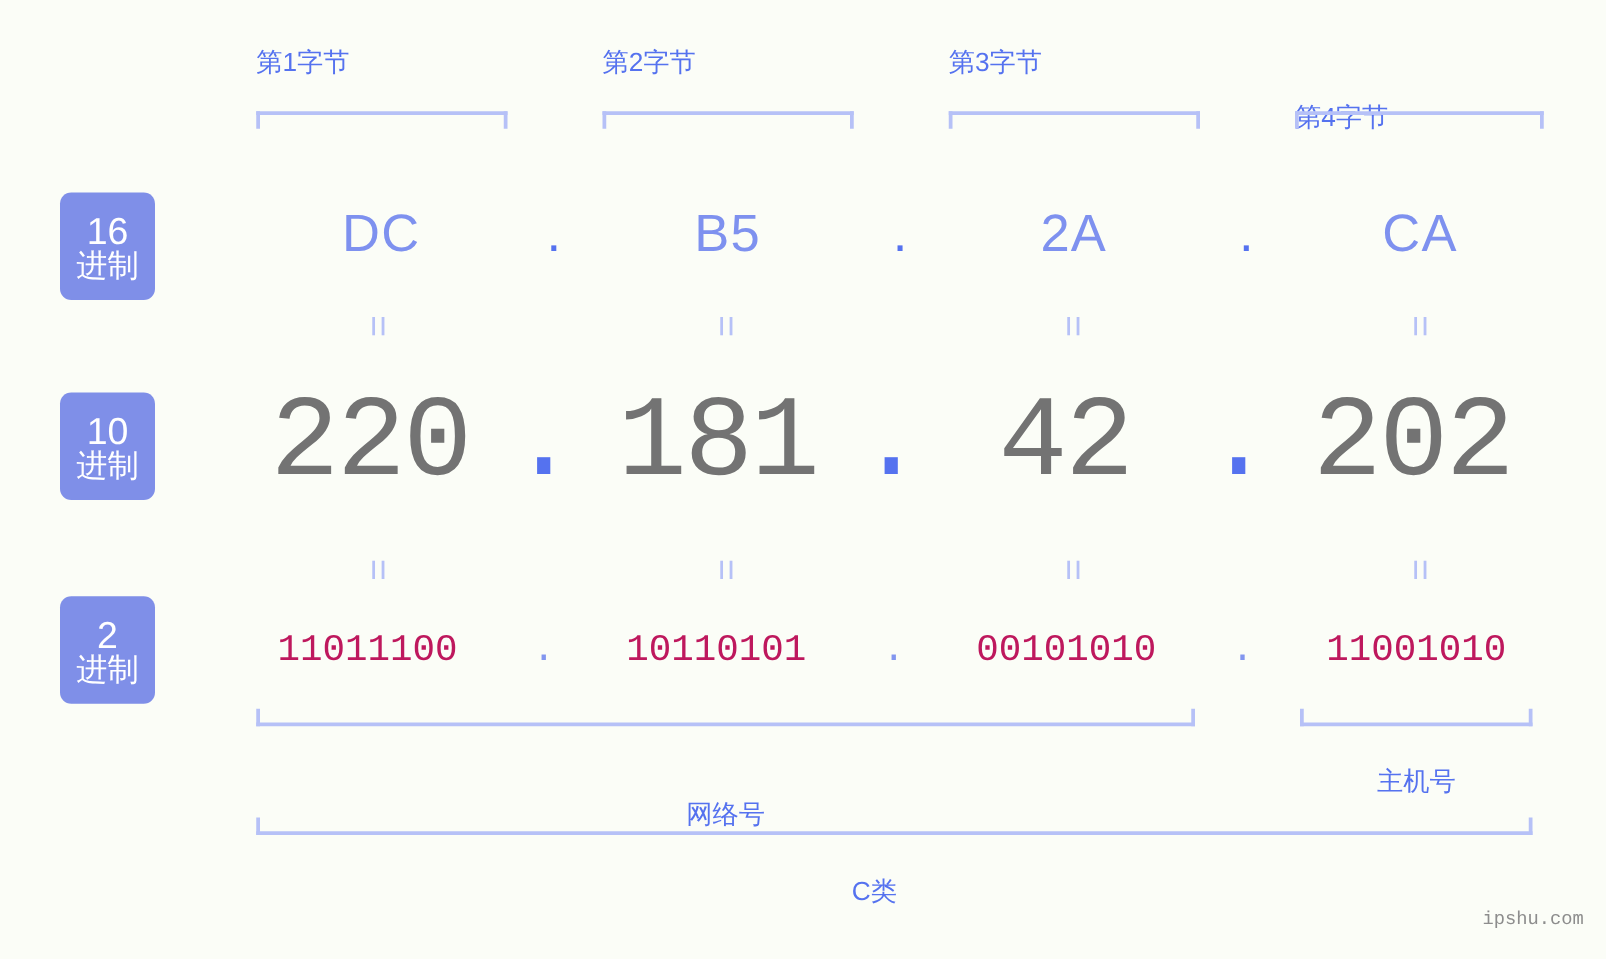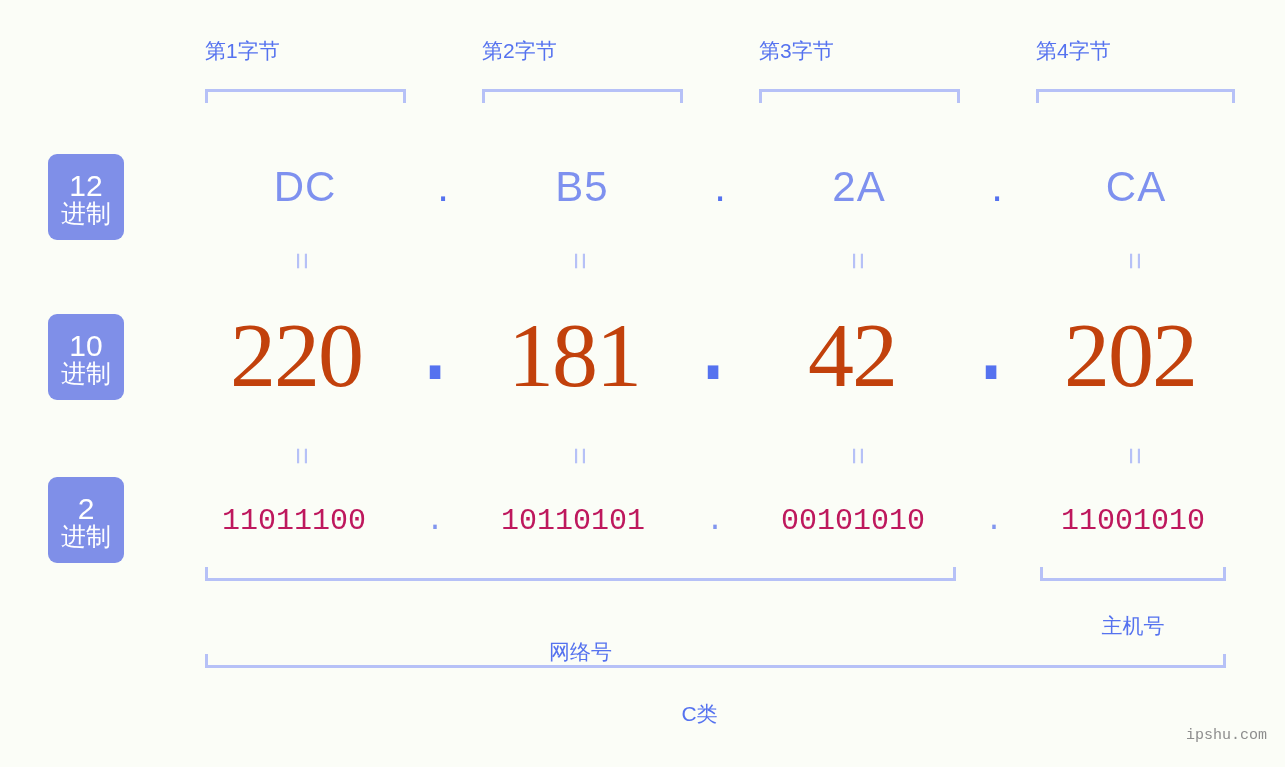--- a/index.html
+++ b/index.html
@@ -104,22 +104,22 @@
     font-size: 42px;
     line-height: 62px;
     color: #5572ef;
     font-family: "Liberation Sans", sans-serif;
   }
 
   .dec-row .cell {
     top: 300px;
     font-size: 92px;
     line-height: 110px;
-    color: #c2410c;
-    font-family: Liberation Serif, serif;
+    color: #737373;
+    font-family: Liberation Mono, monospace;
     letter-spacing: -2px;
   }
   .dec-row .dotsep {
     top: 300px;
     width: 78px;
     font-size: 92px;
     line-height: 110px;
     color: #5572ef;
     font-family: "Liberation Mono", monospace;
   }
@@ -184,31 +184,31 @@
 
   <div class="byte-label" style="left:205px;">
     <span>第1字节</span>
   </div>
   <div class="byte-label" style="left:482px;">
     <span>第2字节</span>
   </div>
   <div class="byte-label" style="left:759px;">
     <span>第3字节</span>
   </div>
-  <div class="byte-label" style="left:1036px;">
+  <div class="byte-label" style="left:1036px;margin-top:44px;">
     <span>第4字节</span>
   </div>
 
   <div class="bracket-down" style="left:205px; top:89px; width:201px;"></div>
   <div class="bracket-down" style="left:482px; top:89px; width:201px;"></div>
   <div class="bracket-down" style="left:759px; top:89px; width:201px;"></div>
   <div class="bracket-down" style="left:1036px; top:89px; width:199px;"></div>
 
   <div class="badge" style="top:154px;">
-    <span class="num">12</span>
+    <span class="num">16</span>
     <span class="sub">进制</span>
   </div>
   <div class="badge" style="top:314px;">
     <span class="num">10</span>
     <span class="sub">进制</span>
   </div>
   <div class="badge" style="top:477px;">
     <span class="num">2</span>
     <span class="sub">进制</span>
   </div>

